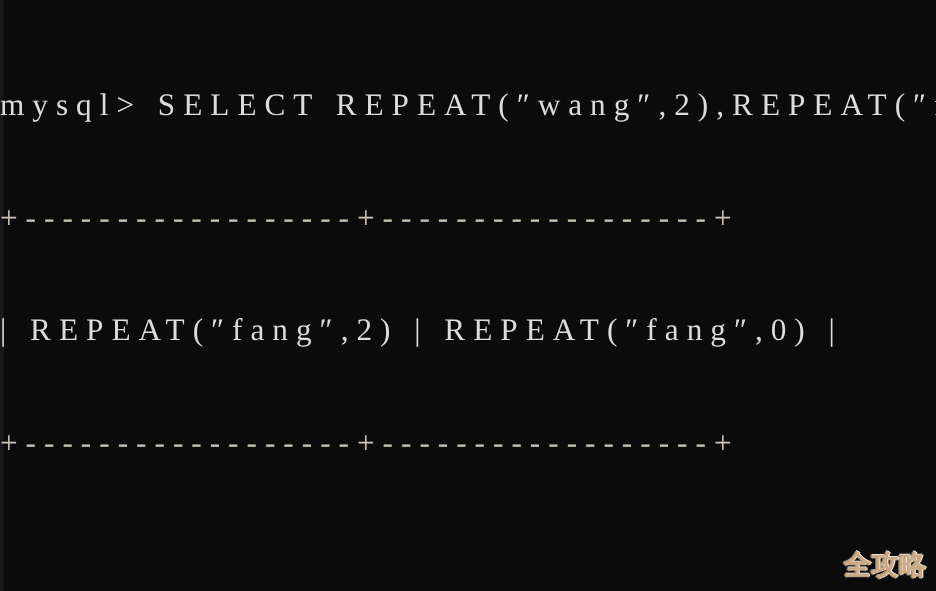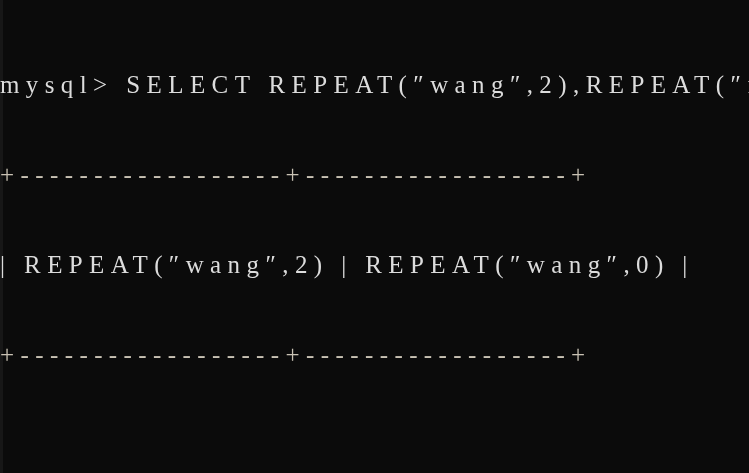--- a/index.html
+++ b/index.html
@@ -64,28 +64,29 @@
 </head>
 <body>
 
 <div id="terminal">
 
   <div id="left-edge"></div>
 
   <div id="console" style="letter-spacing: 6.4px;">
     <div class="line prompt-line">mysql&gt; SELECT REPEAT(″wang″,2),REPEAT(″fang″,0);</div>
     <div class="line rule">+------------------+------------------+</div>
-    <div class="line cell-line">| REPEAT(″wang″,2) | REPEAT(″wang″,0) |</div>
+    <div class="line cell-line">| REPEAT(″fang″,2) | REPEAT(″fang″,0) |</div>
     <div class="line rule">+------------------+------------------+</div>
     
     
     
     
     
     
     
     
     
     
   </div>
 
+  <div id="watermark">全攻略</div>
 
 </div>
 
 </body></html>

